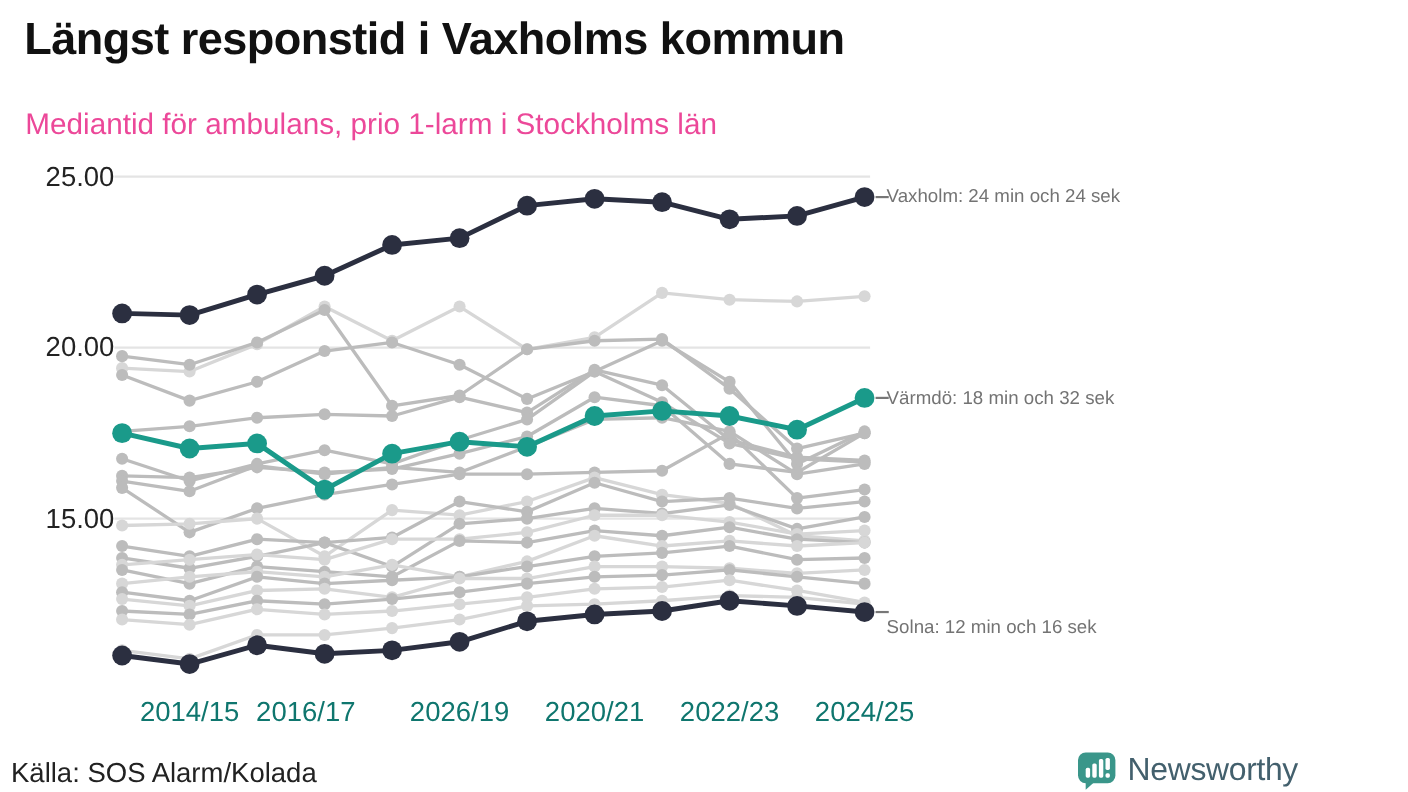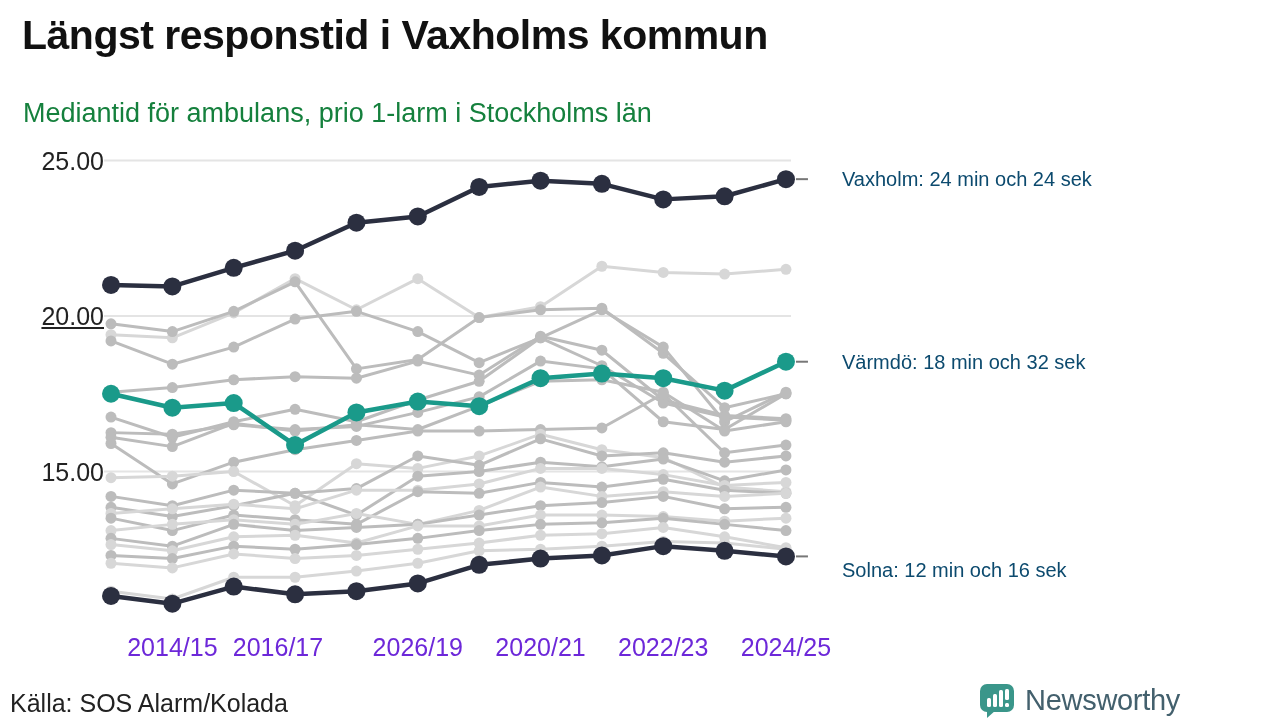--- a/index.html
+++ b/index.html
@@ -1,27 +1,27 @@
 <!DOCTYPE html>
 <html><head>
 <meta charset="utf-8">
 <style>
   html,body{margin:0;padding:0;background:#ffffff;}
   .page{position:relative;width:1192px;height:720px;overflow:hidden;background:#ffffff;
         font-family:"Liberation Sans", sans-serif;}
   .title{position:absolute;left:22px;top:12px;font-size:41px;font-weight:bold;
          color:#111111;letter-spacing:-0.5px;white-space:nowrap;}
   .subtitle{position:absolute;left:23px;top:98px;font-size:27px;font-weight:normal;
-            color:#15803d;white-space:nowrap;}
+            color:#ec4899;white-space:nowrap;}
   #chart-svg{position:absolute;left:0;top:0;width:1280px;height:720px;}
   .ytick{position:absolute;left:24px;width:80px;font-size:25px;color:#222222;
          text-align:right;line-height:30px;}
-  .xtick{position:absolute;top:632px;width:124px;font-size:25px;color:#6d28d9;
+  .xtick{position:absolute;top:632px;width:124px;font-size:25px;color:#0f766e;
          text-align:center;line-height:30px;}
-  .annot{position:absolute;left:842px;font-size:20px;color:#0c4a6e;
+  .annot{position:absolute;left:806px;font-size:17px;color:#737373;
          white-space:nowrap;line-height:30px;}
   .source{position:absolute;left:10px;top:689px;font-size:25px;color:#222222;white-space:nowrap;}
   .logo{position:absolute;right:12px;top:681px;display:flex;align-items:center;gap:9px;justify-content:center;}
   .logo-text{font-size:29px;font-weight:500;color:#43606d;letter-spacing:-0.3px;}
 </style>
 </head>
 <body>
 
 <div class="page">
 
@@ -318,21 +318,21 @@
       <circle cx="540.52" cy="558.58" r="9" fill="#2b2f40"></circle>
       <circle cx="601.88" cy="555.47" r="9" fill="#2b2f40"></circle>
       <circle cx="663.24" cy="546.14" r="9" fill="#2b2f40"></circle>
       <circle cx="724.6" cy="550.8050000000001" r="9" fill="#2b2f40"></circle>
       <circle cx="785.96" cy="556.403" r="9" fill="#2b2f40"></circle>
       <line x1="795.96" x2="807.96" y1="556.403" y2="556.403" stroke="#777777" stroke-width="2"></line>
     </svg>
 
   <div id="annotation-layer">
       <div class="ytick" style="top: 145.5px;">25.00</div>
-      <div class="ytick" style="top: 301px; text-decoration: underline;">20.00</div>
+      <div class="ytick" style="top: 301px;">20.00</div>
       <div class="ytick" style="top: 456.5px;">15.00</div>
       <div class="xtick" style="left: 110.36px;">2014/15</div>
       <div class="xtick" style="left: 216px;">2016/17</div>
       <div class="xtick" style="left: 355.8px;">2026/19</div>
       <div class="xtick" style="left: 478.52px; text-align: center;">2020/21</div>
       <div class="xtick" style="left: 601.24px;">2022/23</div>
       <div class="xtick" style="left: 723.96px;">2024/25</div>
       <div class="annot" style="top: 164.16px;">Vaxholm: 24 min och 24 sek</div>
       <div class="annot" style="top: 346.717px;">Värmdö: 18 min och 32 sek</div>
       <div class="annot" style="top: 541.403px; margin-top: 14px;">Solna: 12 min och 16 sek</div>

